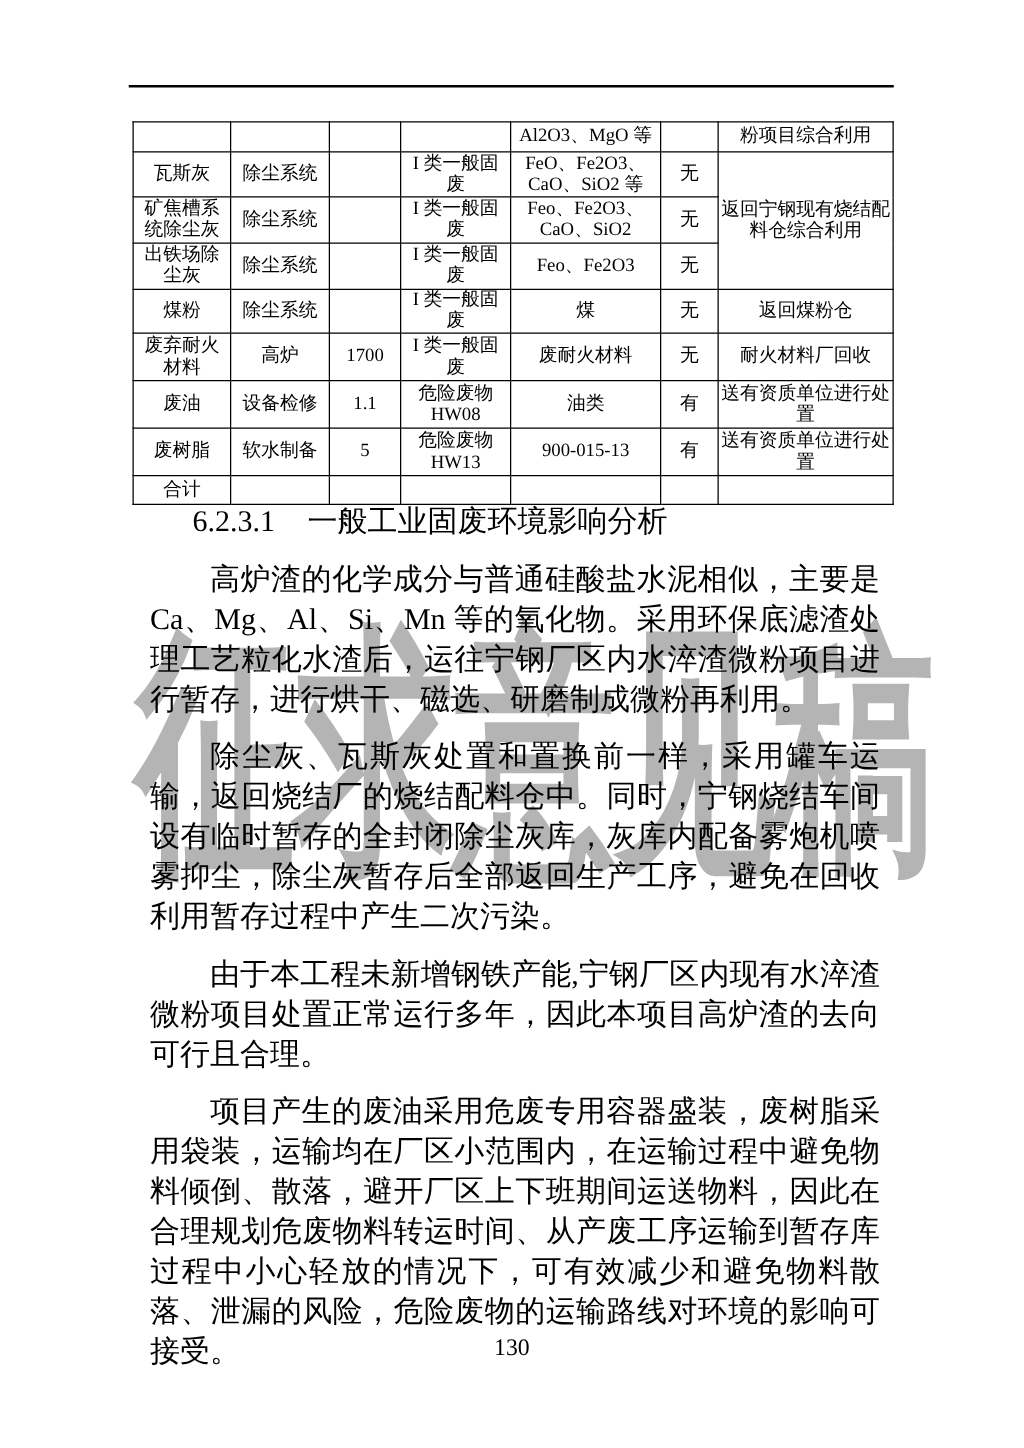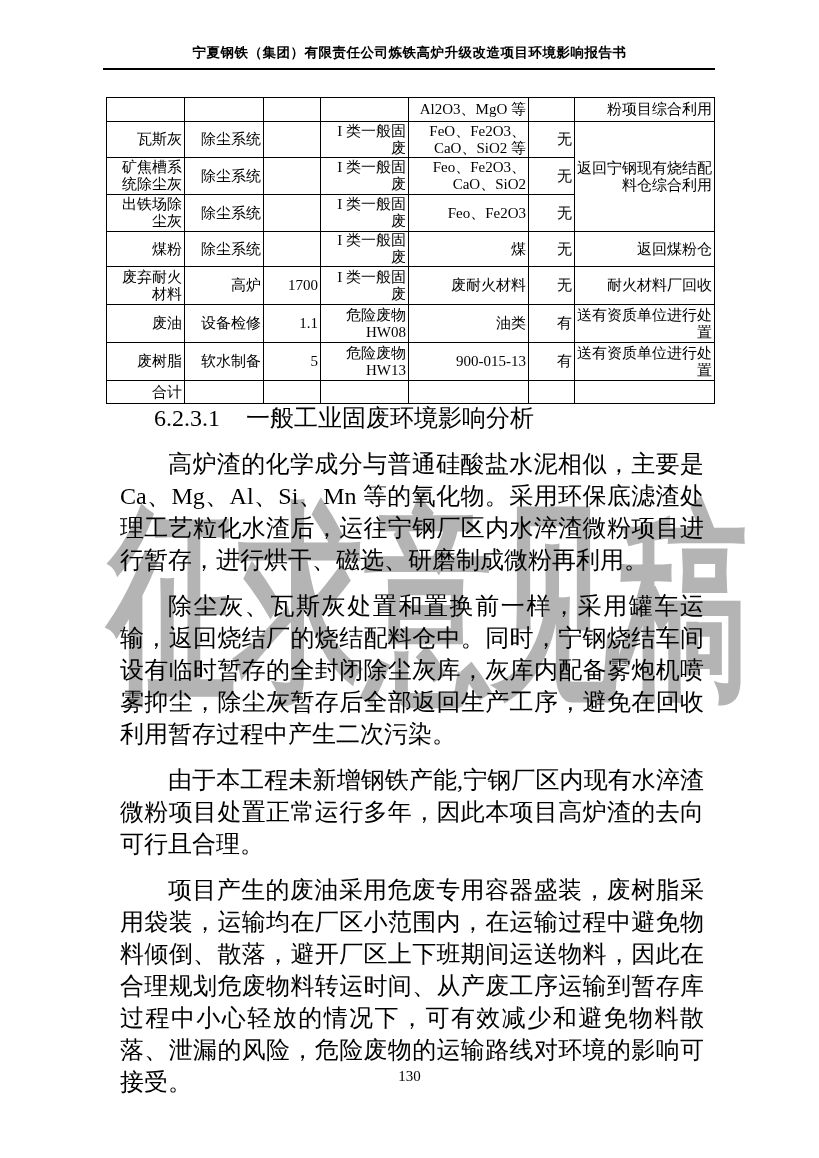--- a/index.html
+++ b/index.html
@@ -27,47 +27,46 @@
     z-index:0; white-space:nowrap;
     font-family:"Liberation Sans","DejaVu Sans",sans-serif;
     font-weight:bold; font-size:128px; line-height:128px;
     transform:scaleY(1.65); transform-origin:top left;
     user-select:none;
   }
   
   .waste-table {
     position:absolute; top:97px; left:106px; z-index:1;
     border-collapse:collapse; table-layout:fixed; width:608px;
-    font-size:15px; line-height:17px; text-align:right;
+    font-size:15px; line-height:17px; text-align:center;
   }
   .waste-table td {
     border:1px solid #000; padding:0 2px;
     vertical-align:middle; overflow:hidden;
   }
   
   .body-text {
     position:absolute; top:402px; left:106px; width:612px;
     z-index:1; font-size:24px; line-height:32px;
     text-align:justify;
   }
   .sec-heading { padding-left:48px; }
   .sec-num { margin-right:26px; }
   .body-text p { margin:14px; text-indent:2em; }
   
   .page-number {
     position:absolute; top:1068px; left:0; width:100%;
-    text-align:center; font-size:15px; z-index:2;
+    text-align:center; font-size:19px; z-index:2;
   }
 </style>
 </head>
 <body>
 
 <div class="page">
 
-  <div class="header-title">宁夏钢铁（集团）有限责任公司炼铁高炉升级改造项目环境影响报告书</div>
   <div class="header-rule"></div>
 
   <div class="watermark" style="color: rgb(180, 180, 180);">征求意见稿</div>
 
   <table class="waste-table">
     <colgroup>
       <col style="width:78px">
         <col style="width:79px">
         <col style="width:57px">
       <col style="width:88px">

